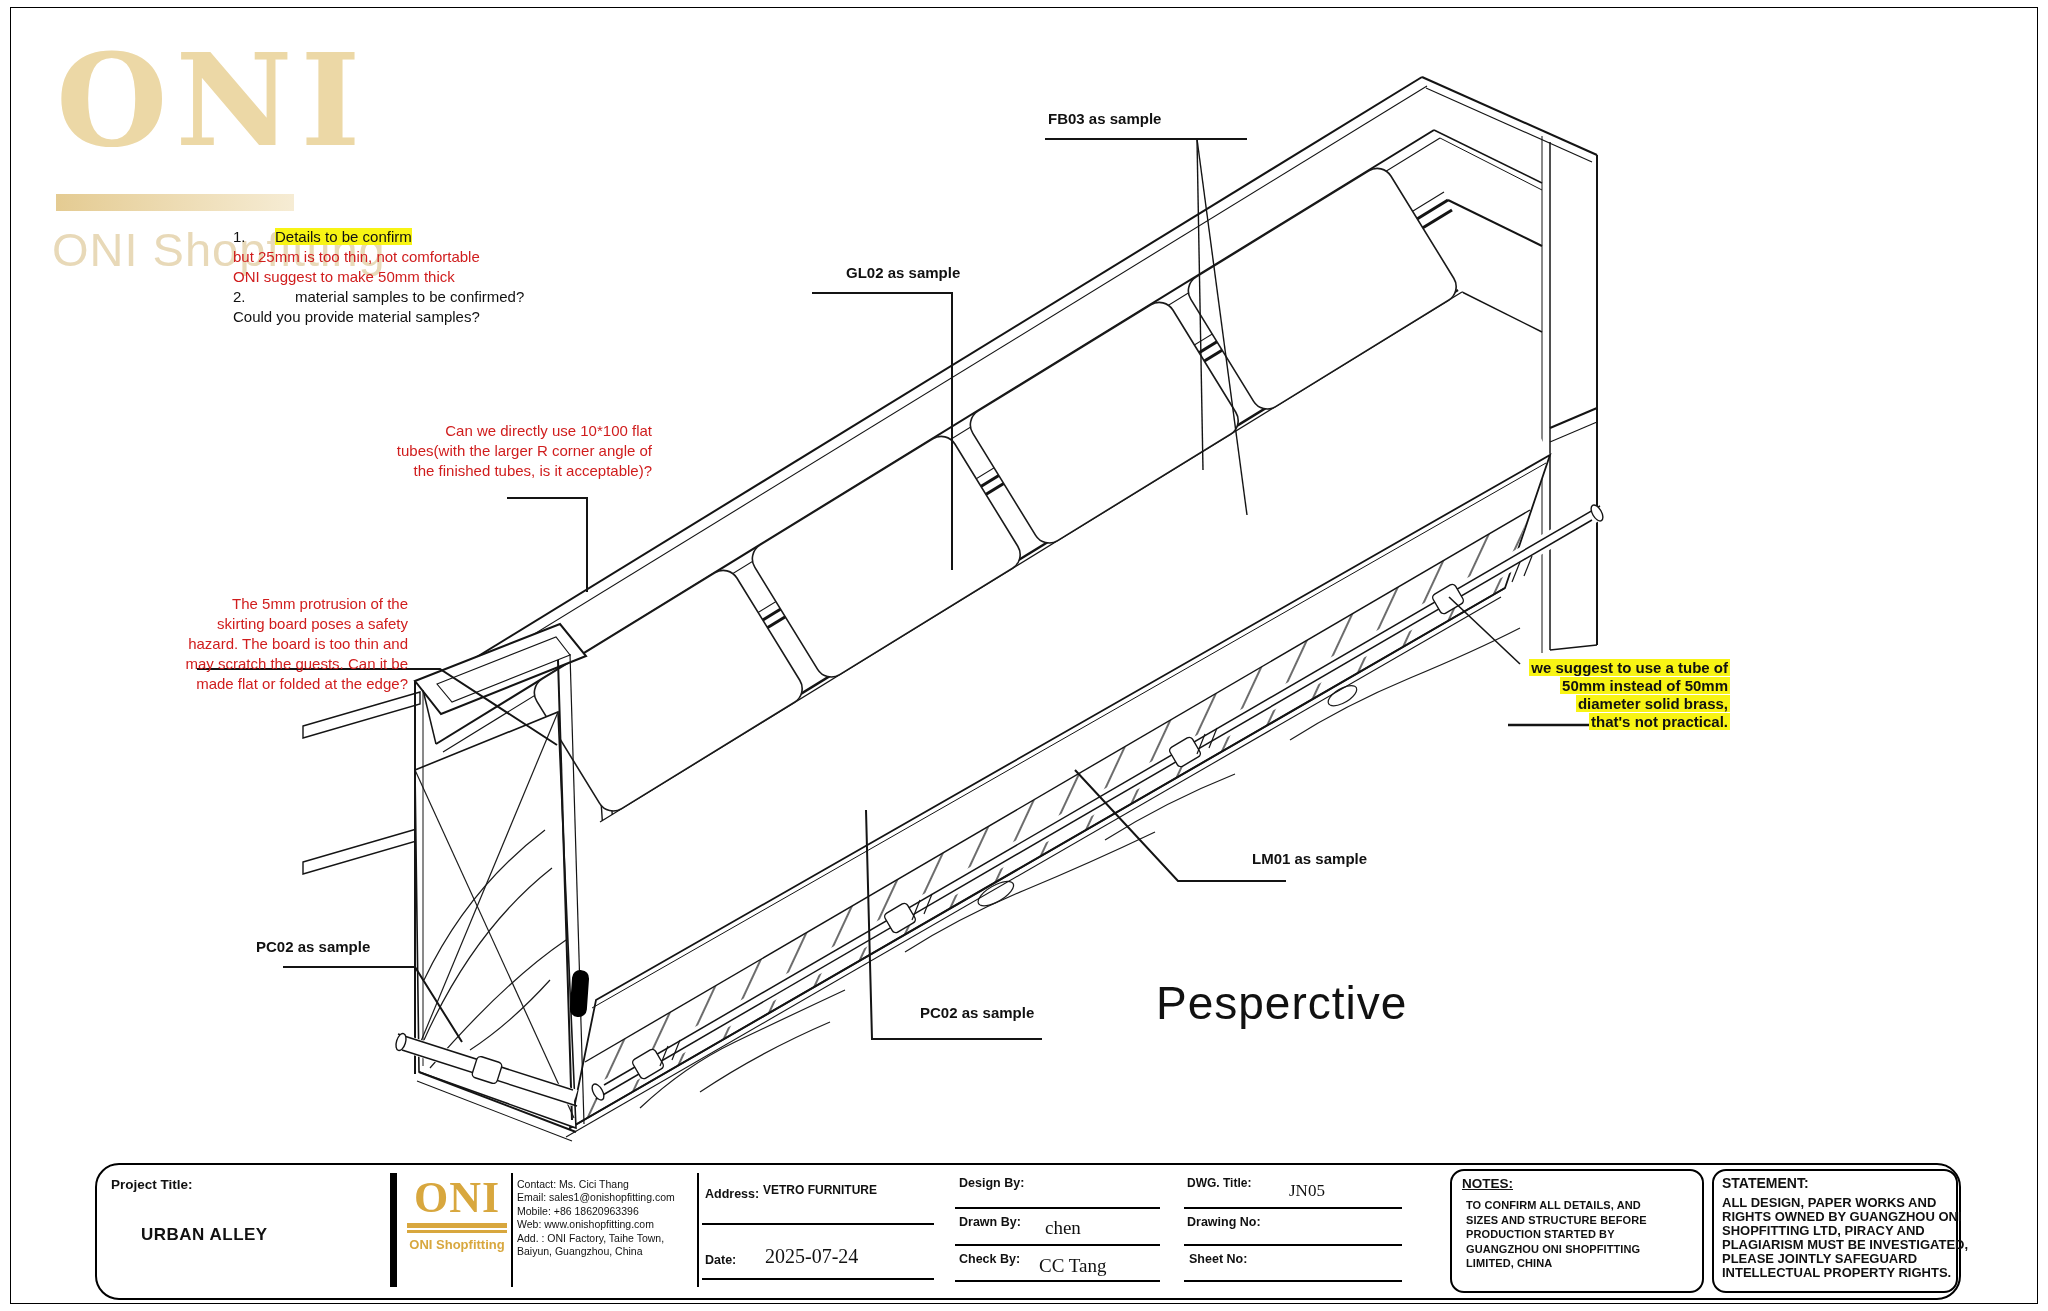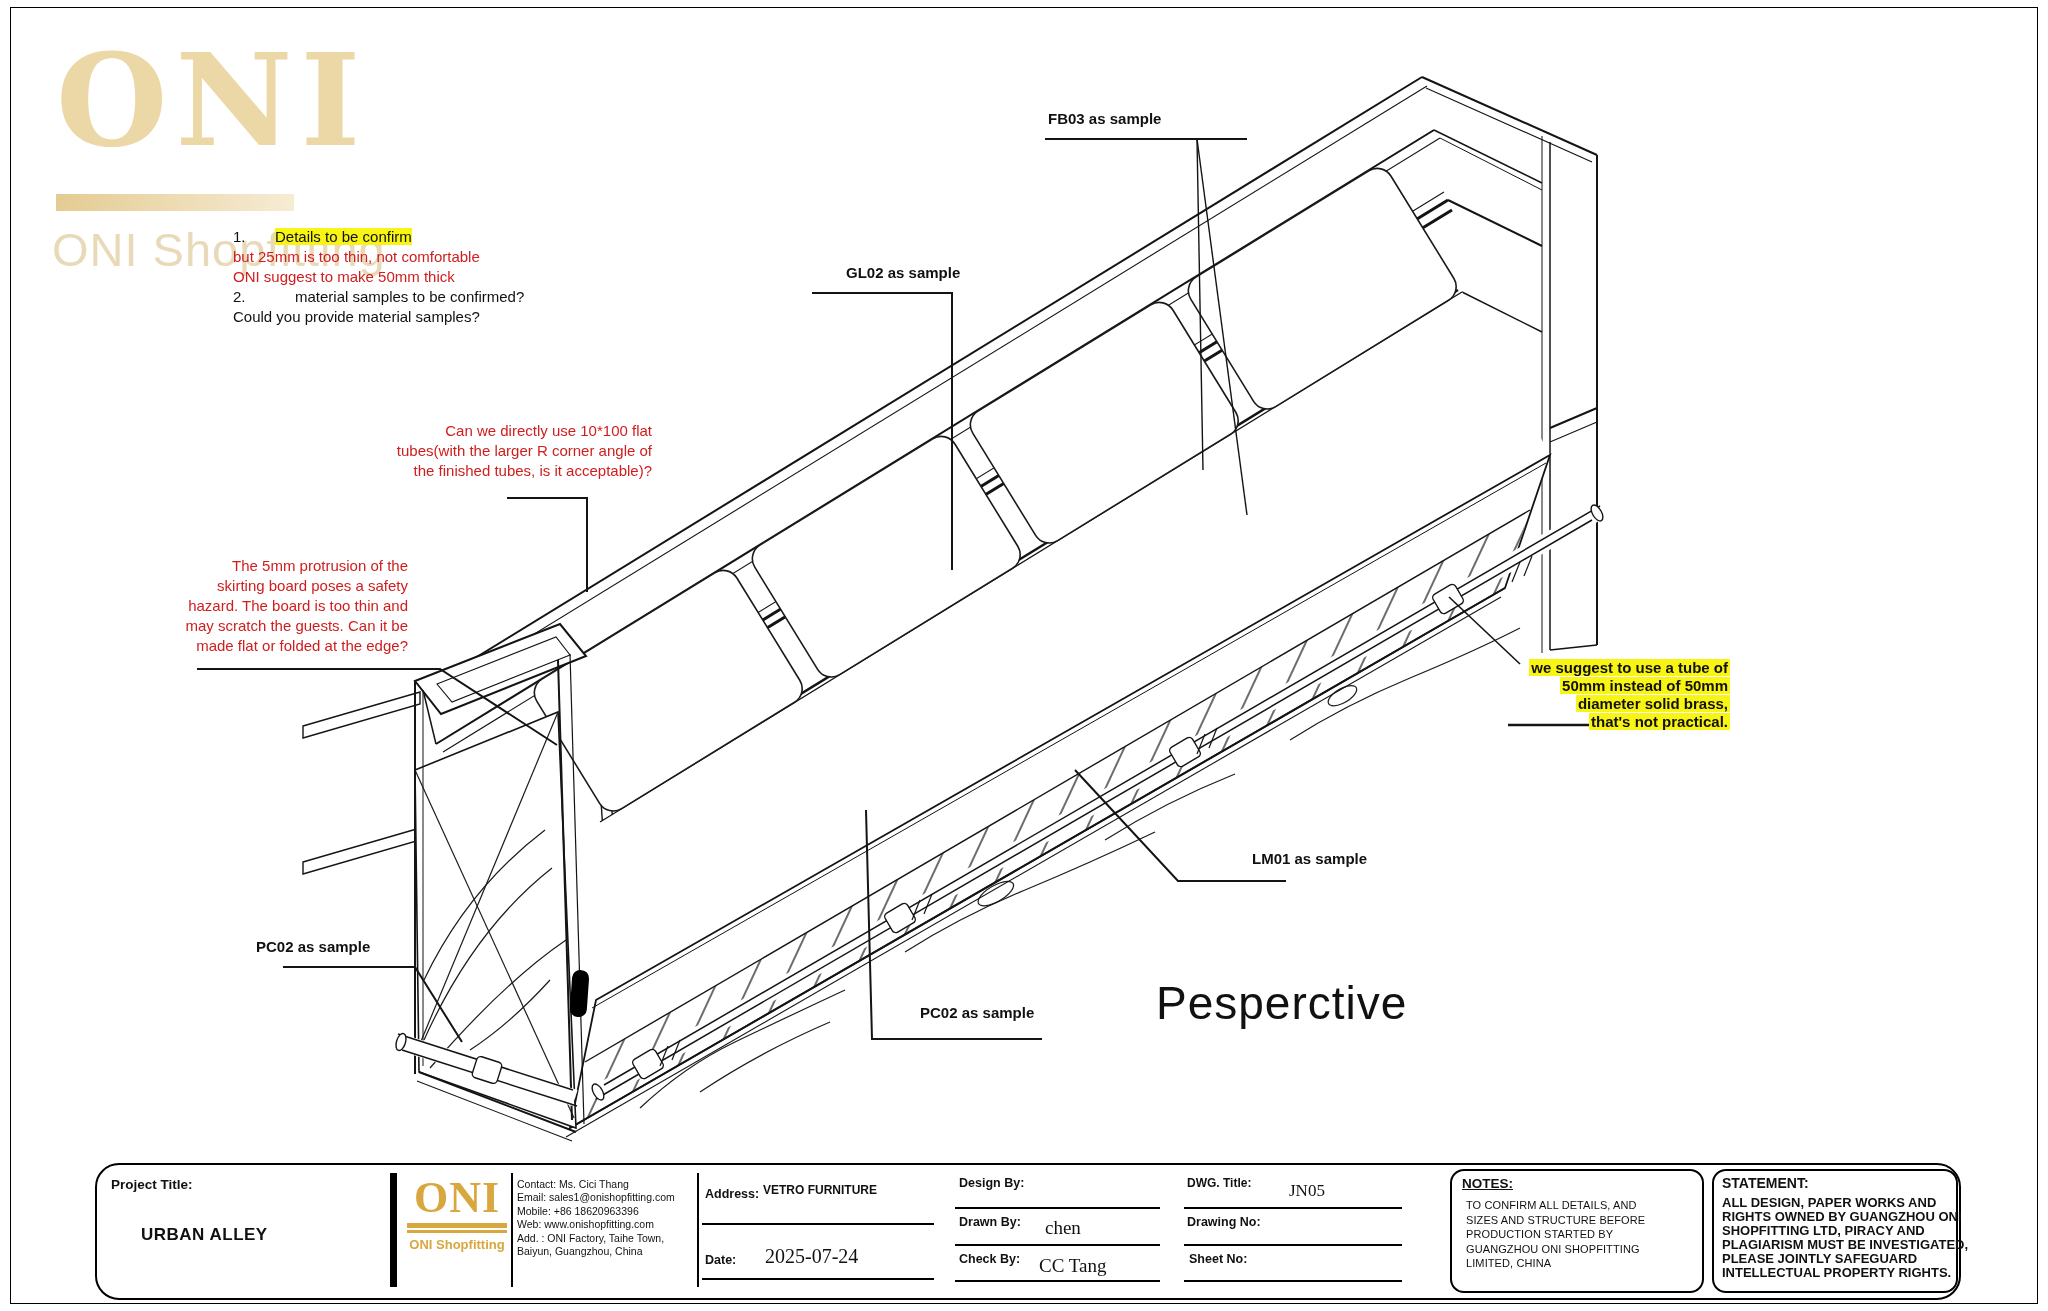--- a/index.html
+++ b/index.html
@@ -15,21 +15,21 @@
           background:linear-gradient(90deg,#e4cb92,#f6ecd4);}
   .wm-sub{position:absolute;left:52px;top:222px;font-size:47px;color:#e8d9b8;letter-spacing:1px;}
   
   .notes{position:absolute;left:233px;top:227px;font-size:15px;line-height:20px;color:#111;white-space:nowrap;}
   .notes .no1{display:inline-block;width:42px;}
   .notes .no2{display:inline-block;width:62px;}
   .hl{background:#f8f414;}
   .red{color:#d01d1d;}
   .qflat{position:absolute;left:356px;top:421px;width:296px;text-align:right;
          font-size:15px;line-height:20px;white-space:nowrap;}
-  .qskirt{position:absolute;left:140px;top:556px;width:268px;text-align:right;
+  .qskirt{position:absolute;left:140px;top:594px;width:268px;text-align:right;
           font-size:15px;line-height:20px;white-space:nowrap;}
   .ytube{position:absolute;left:1490px;top:659px;width:240px;text-align:right;
          font-size:15px;line-height:18px;white-space:nowrap;font-weight:bold;}
   .ytube span{background:#f8f414;padding:0 2px;}
   .lbl{position:absolute;font-size:15px;color:#111;white-space:nowrap;font-weight:bold;}
   .viewtitle{position:absolute;left:1156px;top:976px;font-size:46px;font-weight:500;
              color:#111;letter-spacing:1px;}
   
   .tb{position:absolute;left:95px;top:1163px;width:1862px;height:133px;
       border:2.5px solid #000;border-radius:24px;font-size:12px;}
@@ -41,21 +41,21 @@
   .tb-logo .oni{font-family:"Liberation Serif",serif;font-weight:bold;font-size:44px;
                 line-height:46px;color:#d8a73e;letter-spacing:1px;}
   .tb-logo .b1{height:5px;background:#d8a73e;margin:2px 4px 2px 4px;}
   .tb-logo .b2{height:2.5px;background:#d8a73e;margin:0 4px 4px 4px;}
   .tb-logo .sub{font-size:13px;font-weight:bold;color:#d8a73e;}
   .contact{position:absolute;left:420px;top:13px;width:184px;text-align:left;
            font-size:10.5px;line-height:13.4px;}
   .cad{font-family:Liberation Serif, serif;}
   .roundbox{position:absolute;top:4px;height:120px;border:2.5px solid #000;border-radius:14px;}
   .nb-head{font-weight:bold;font-size:13.5px;text-decoration:underline;}
-  .nb-body{font-size:11px;line-height:14.6px;font-weight:400;letter-spacing:.1px;}
+  .nb-body{font-size:11px;line-height:14.6px;font-weight:700;letter-spacing:.1px;}
   .st-body{font-size:13px;line-height:14px;font-weight:700;}
 </style>
 </head>
 <body>
 
 <div class="sheet">
   <div class="pageborder"></div>
 
   <div class="wm-oni">ONI</div>
   <div class="wm-bar"></div>

